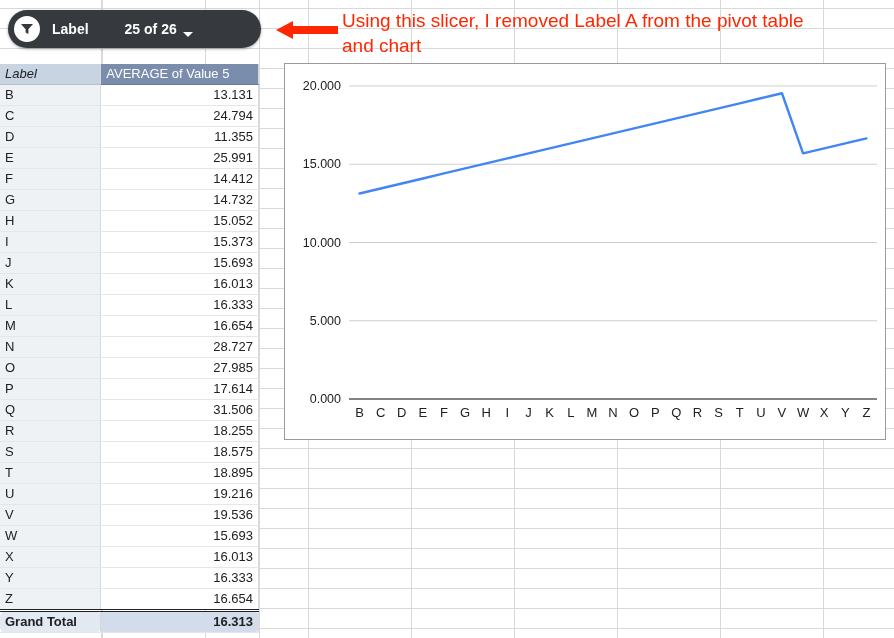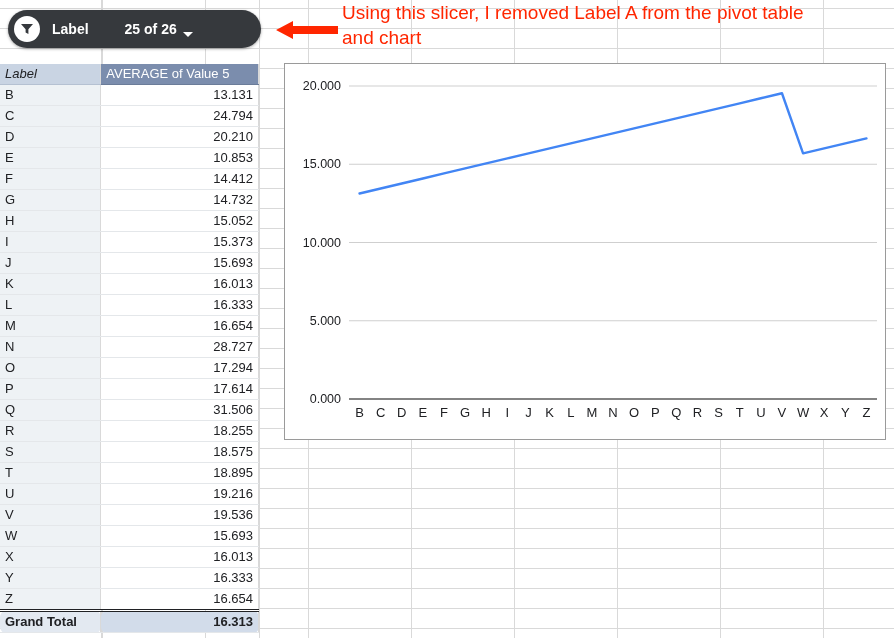--- a/index.html
+++ b/index.html
@@ -135,21 +135,21 @@
   }
 
   
   #annotation-arrow {
     position: absolute;
     left: 276px; top: 21px;
     width: 62px; height: 18px;
   }
   #annotation-text {
     position: absolute;
-    left: 342px; top: 0;
+    left: 342px; top: 8px;
     width: 480px;
     color: #ff2600;
     font-size: 19px;
     line-height: 25px;
   }
 
   
   #chart-panel {
     position: absolute;
     left: 284px; top: 63px;
@@ -179,25 +179,25 @@
       <tr>
         <td class="cell-label">B</td>
         <td class="cell-value">13.131</td>
       </tr>
       <tr>
         <td class="cell-label">C</td>
         <td class="cell-value">24.794</td>
       </tr>
       <tr>
         <td class="cell-label">D</td>
-        <td class="cell-value">20.210</td>
+        <td class="cell-value">11.355</td>
       </tr>
       <tr>
         <td class="cell-label">E</td>
-        <td class="cell-value">10.853</td>
+        <td class="cell-value">25.991</td>
       </tr>
       <tr>
         <td class="cell-label">F</td>
         <td class="cell-value">14.412</td>
       </tr>
       <tr>
         <td class="cell-label">G</td>
         <td class="cell-value">14.732</td>
       </tr>
       <tr>
@@ -223,21 +223,21 @@
       <tr>
         <td class="cell-label">M</td>
         <td class="cell-value">16.654</td>
       </tr>
       <tr>
         <td class="cell-label">N</td>
         <td class="cell-value">28.727</td>
       </tr>
       <tr>
         <td class="cell-label">O</td>
-        <td class="cell-value">17.294</td>
+        <td class="cell-value">27.985</td>
       </tr>
       <tr>
         <td class="cell-label">P</td>
         <td class="cell-value">17.614</td>
       </tr>
       <tr>
         <td class="cell-label">Q</td>
         <td class="cell-value">31.506</td>
       </tr>
       <tr>

